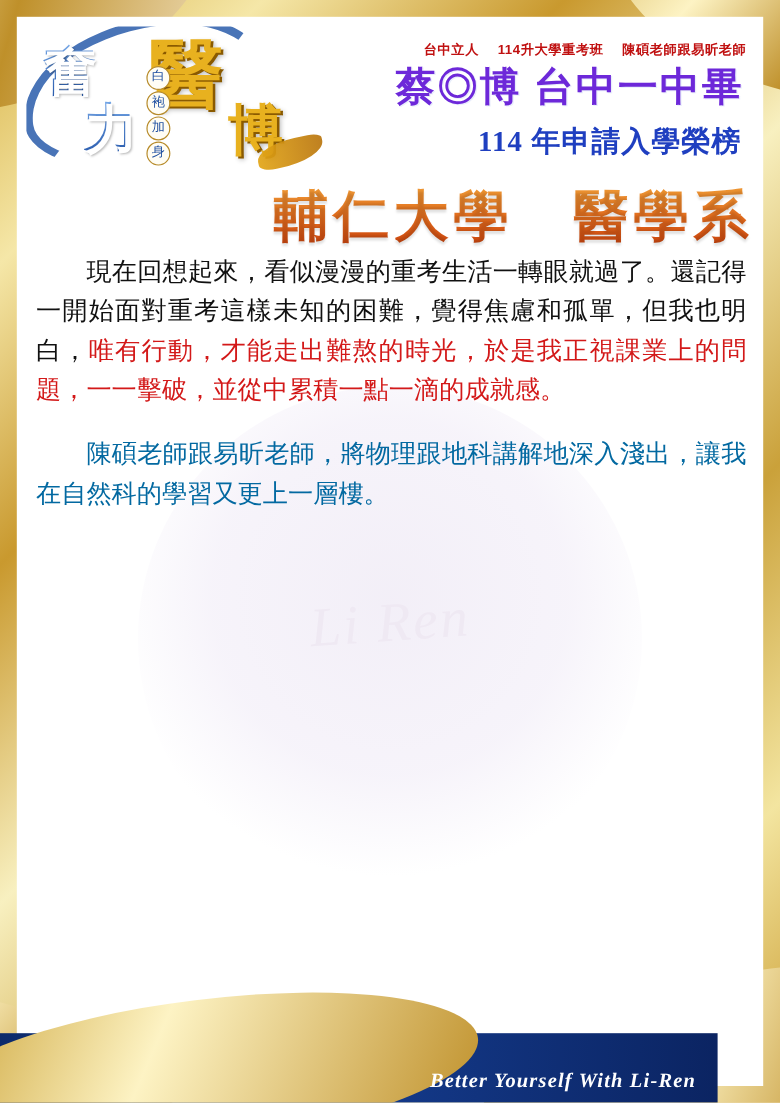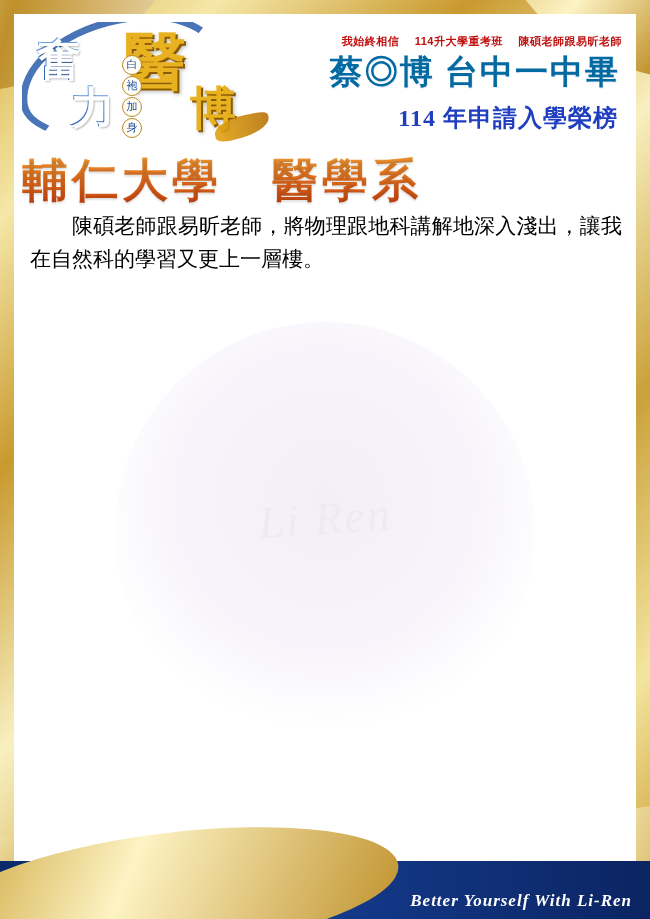--- a/index.html
+++ b/index.html
@@ -205,21 +205,21 @@
   }
   .head-tags span { margin-left: 12px; }
 
   .student-line {
     position: absolute;
     right: 8px;
     top: 28px;
     font-family: "Liberation Serif", serif;
     font-size: 33px;
     font-weight: bold;
-    color: #0369a1;
+    color: #6d28d9;
     letter-spacing: 2px;
     white-space: nowrap;
     text-shadow: 1px 1px 0 #e9eefb;
   }
 
   .year-line {
     position: absolute;
     right: 10px;
     top: 80px;
     font-family: "Liberation Serif", serif;
@@ -229,21 +229,21 @@
     letter-spacing: 1px;
     white-space: nowrap;
     margin-left: 28px;
   }
 
   .school-line {
     position: absolute;
     left: 0;
     top: 128px;
     width: 606px;
-    text-align: left;
+    text-align: right;
     font-family: "Liberation Serif", serif;
     font-size: 46px;
     font-weight: bold;
     letter-spacing: 4px;
     background: linear-gradient(180deg,#f0a23a 0%, #e2681b 55%, #c0370a 100%);
     -webkit-background-clip: text;
     background-clip: text;
     color: transparent;
     text-shadow: 0 2px 2px rgba(0,0,0,.12);
     white-space: nowrap;
@@ -264,21 +264,21 @@
   .para {
     margin: 0 0 20px 0;
     text-indent: 2em;
   }
 
   
   .footer-bar {
     position: absolute;
     left: 0;
     bottom: 0;
-    width: 650px;
+    width: 598px;
     height: 58px;
     background: linear-gradient(90deg,#0c2a6b 0%, #163f94 40%, #0b2462 100%);
   }
   .footer-swoosh {
     position: absolute;
     left: -60px;
     bottom: -34px;
     width: 460px;
     height: 120px;
     background: linear-gradient(120deg,#caa134 0%, #fdf3c4 40%, #bf902a 100%);
@@ -326,32 +326,33 @@
         <div class="logo-side">
           <span>白</span>
           <span>袍</span>
           <span>加</span>
           <span>身</span>
         </div>
         <div class="logo-leaf"></div>
       </div>
 
       <div class="head-tags">
-        <span>我始終相信</span>
+        <span>台中立人</span>
         <span>114升大學重考班</span>
         <span>陳碩老師跟易昕老師</span>
       </div>
 
       <div class="student-line">蔡◎博  台中一中畢</div>
       <div class="year-line">114 年申請入學榮榜</div>
       <div class="school-line">輔仁大學　醫學系</div>
     </div>
 
     <div class="body-text" id="body-text">
-        <div class="para"><span style="color: #000000;">陳碩老師跟易昕老師，將物理跟地科講解地深入淺出，讓我在自然科的學習又更上一層樓。</span></div>
+        <div class="para"><span style="color: rgb(17, 17, 17);">現在回想起來，看似漫漫的重考生活一轉眼就過了。還記得一開始面對重考這樣未知的困難，覺得焦慮和孤單，但我也明白，</span><span style="color: rgb(211, 25, 25);">唯有行動，才能走出難熬的時光，於是我正視課業上的問題，一一擊破，並從中累積一點一滴的成就感。</span></div>
+        <div class="para"><span style="color: #0369a1;">陳碩老師跟易昕老師，將物理跟地科講解地深入淺出，讓我在自然科的學習又更上一層樓。</span></div>
       </div>
 
   </div>
 
   <div class="footer-bar">
     <div class="footer-swoosh"></div>
     <div class="footer-text">Better  Yourself  With  Li-Ren</div>
   </div>
 
 </div>

